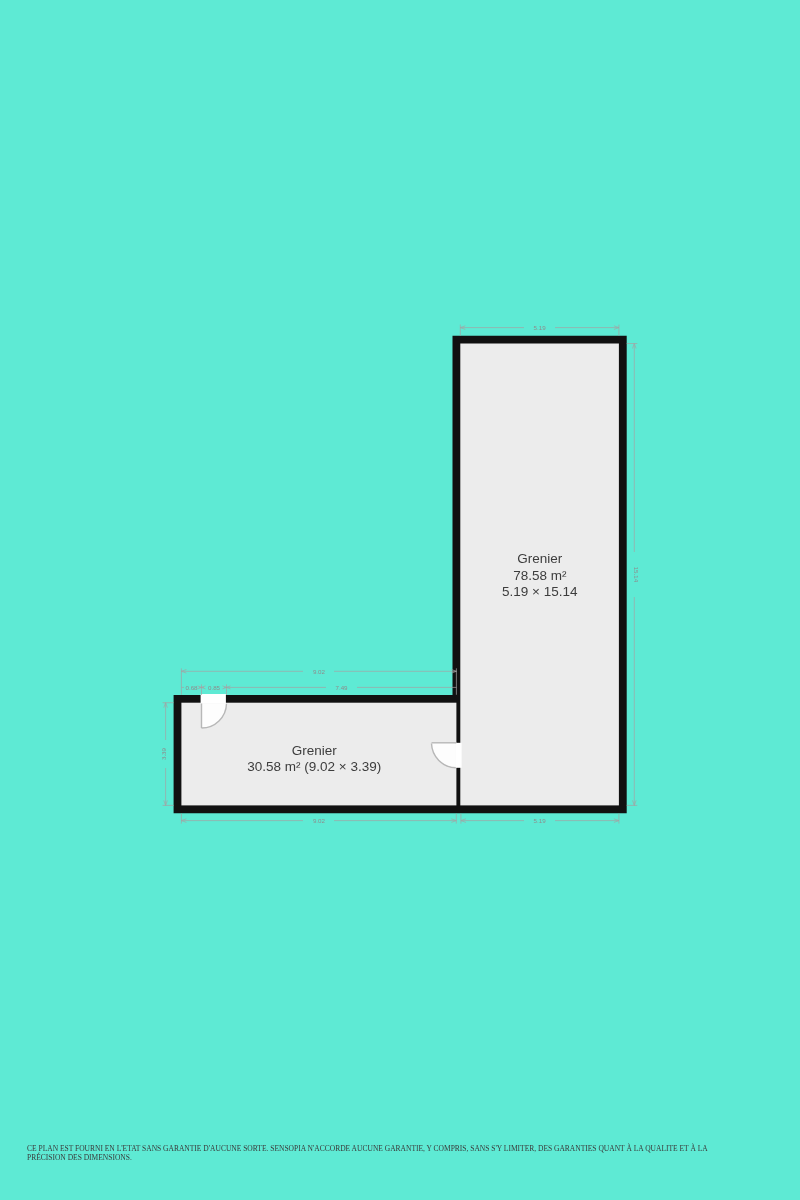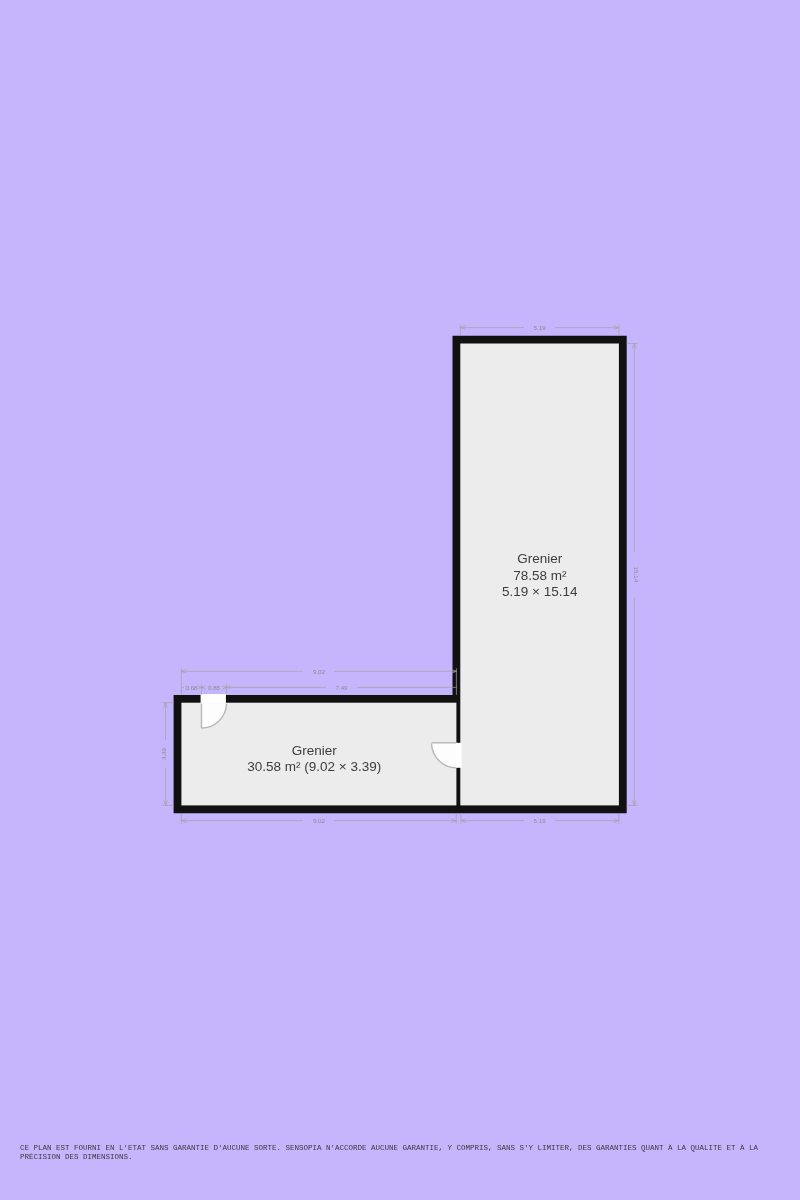--- a/index.html
+++ b/index.html
@@ -1,16 +1,16 @@
 <!DOCTYPE html>
 <html><head>
 <meta charset="utf-8">
 <style>
   html,body{margin:0;padding:0;background:#ffffff;}
-  .page{position:relative;width:800px;height:1200px;background:#c4b5fd;overflow:hidden;
+  .page{position:relative;width:800px;height:1200px;background:#5eead4;overflow:hidden;
         font-family:"Liberation Sans", sans-serif;}
   svg{position:absolute;left:0;top:0;}
   .roomlabel{fill:#3d3d3d;font-size:13.5px;font-family:"Liberation Sans",sans-serif;}
   .dimtxt{fill:#8d8d8d;font-size:6.2px;font-family:"Liberation Sans",sans-serif;}
   .dimline{stroke:#a3a3a3;stroke-width:0.7;fill:none;}
   .doorstroke{stroke:#b7b7b7;stroke-width:1.4;fill:none;}
 </style>
 </head>
 <body>
 <div class="page">
@@ -122,14 +122,14 @@
     <text class="roomlabel" x="539.8" y="579.6" text-anchor="middle">78.58 m²</text>
     <text class="roomlabel" x="539.8" y="596.0" text-anchor="middle">5.19 × 15.14</text>
   </g>
 
   <g>
     <text class="roomlabel" x="314.3" y="754.5" text-anchor="middle">Grenier</text>
     <text class="roomlabel" x="314.3" y="771.0" text-anchor="middle">30.58 m² (9.02 × 3.39)</text>
   </g>
 </svg>
 
-<div style="position:absolute;left:20px;top:1144px;width:760px;font-size:7.5px;line-height:9px;color:#3a3a3a;font-family:Liberation Mono, monospace;white-space:nowrap;">CE PLAN EST FOURNI EN L'ETAT SANS GARANTIE D'AUCUNE SORTE. SENSOPIA N'ACCORDE AUCUNE GARANTIE, Y COMPRIS, SANS S'Y LIMITER, DES GARANTIES QUANT À LA QUALITE ET À LA<br>PRÉCISION DES DIMENSIONS.</div>
+<div style="position:absolute;left:27px;top:1144px;width:760px;font-size:7.5px;line-height:9px;color:#3a3a3a;font-family:Liberation Serif, serif;white-space:nowrap;">CE PLAN EST FOURNI EN L'ETAT SANS GARANTIE D'AUCUNE SORTE. SENSOPIA N'ACCORDE AUCUNE GARANTIE, Y COMPRIS, SANS S'Y LIMITER, DES GARANTIES QUANT À LA QUALITE ET À LA<br>PRÉCISION DES DIMENSIONS.</div>
 </div>
 
 </body></html>

